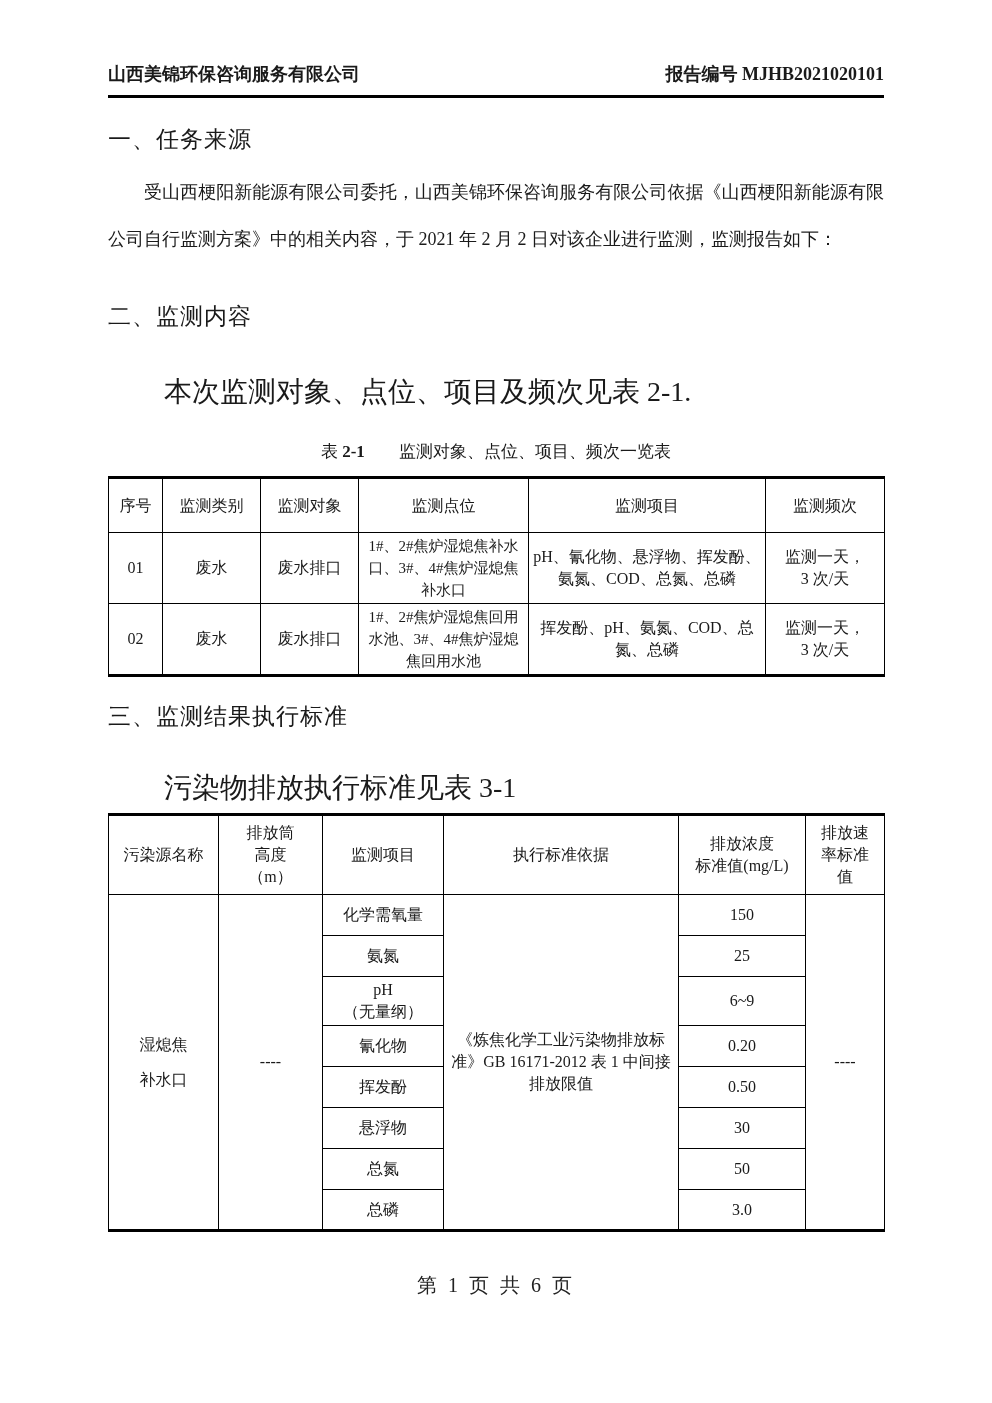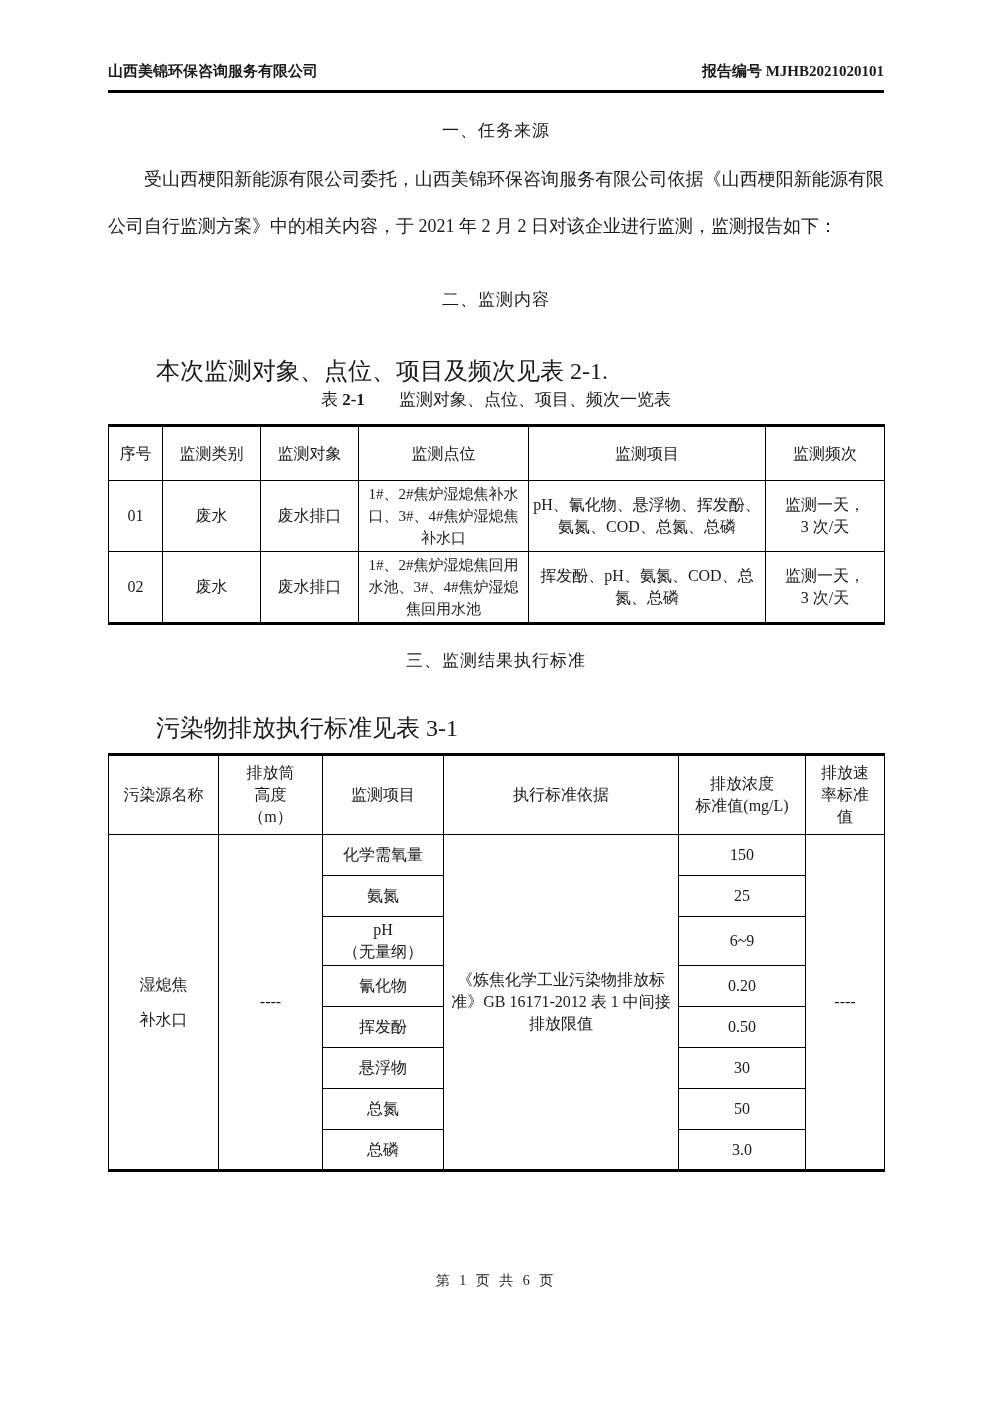--- a/index.html
+++ b/index.html
@@ -11,50 +11,49 @@
     position: relative;
   }
   .page {
     width: 992px; height: 1403px;
     padding: 62px 108px 0 108px;
     overflow: hidden;
   }
   
   .doc-header {
     display: flex; justify-content: space-between; align-items: flex-end;
-    font-size: 15px; font-weight: bold;
+    font-size: 18px; font-weight: bold;
   }
   .header-rule {
     border: none; border-top: 3px solid #000;
     margin-top: 9px;
   }
   
   .sec-heading {
-    font-size: 17px; font-weight: 500;
+    font-size: 23px; font-weight: 500;
     margin-top: 26px;
     letter-spacing: 1px;
-    text-align: center;
   }
   .body-para {
     font-size: 18px; line-height: 47px;
     text-align: justify; text-indent: 2em;
     margin-top: 14px;
   }
   .lead-para {
-    font-size: 24px; line-height: 24px;
+    font-size: 28px; line-height: 24px;
     text-indent: 2em;
   }
   #para-2 { margin-top: 48px; }
   #para-3 { margin-top: 44px; }
   #heading-2 { margin-top: 38px; }
   #heading-3 { margin-top: 24px; }
   
   .table-caption {
     text-align: center; font-size: 17px;
-    margin-top: 5px;
+    margin-top: 36px;
   }
   .table-caption .cap-num { font-weight: bold; }
   .table-caption .cap-title { margin-left: 30px; }
   
   table {
     width: 776px; table-layout: fixed;
     border-collapse: collapse;
     margin-top: 13px;
     border-top: 3px solid #000;
     border-bottom: 3px solid #000;
@@ -70,21 +69,21 @@
   table tr > *:first-child { border-left: 1px solid #000; }
   #table-2-1 thead tr { height: 55px; margin-left: 19px; }
   #table-2-1 tbody tr { height: 70px; }
   #table-3-1 thead tr { height: 80px; }
   #table-3-1 tbody tr { height: 41px; }
   .cell-point { font-size: 15px; }
   .cell-source { line-height: 35px; }
   
   .doc-footer {
     position: absolute; left: 0; right: 0; top: 1272px;
-    text-align: center; font-size: 14px; color: #222;
+    text-align: center; font-size: 20px; color: #222;
     letter-spacing: 3px;
   }
 </style>
 </head>
 <body>
 
 <div class="page">
 
   <div class="doc-header">
     <span>山西美锦环保咨询服务有限公司</span>

